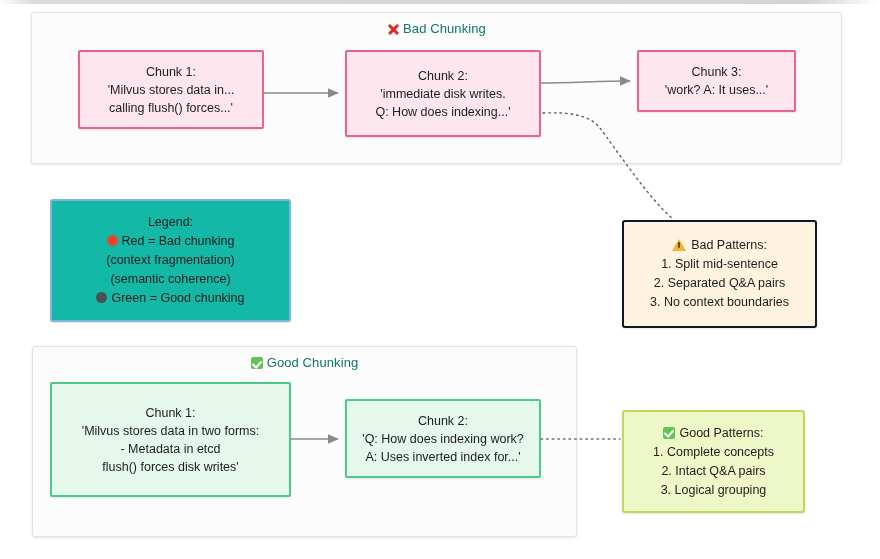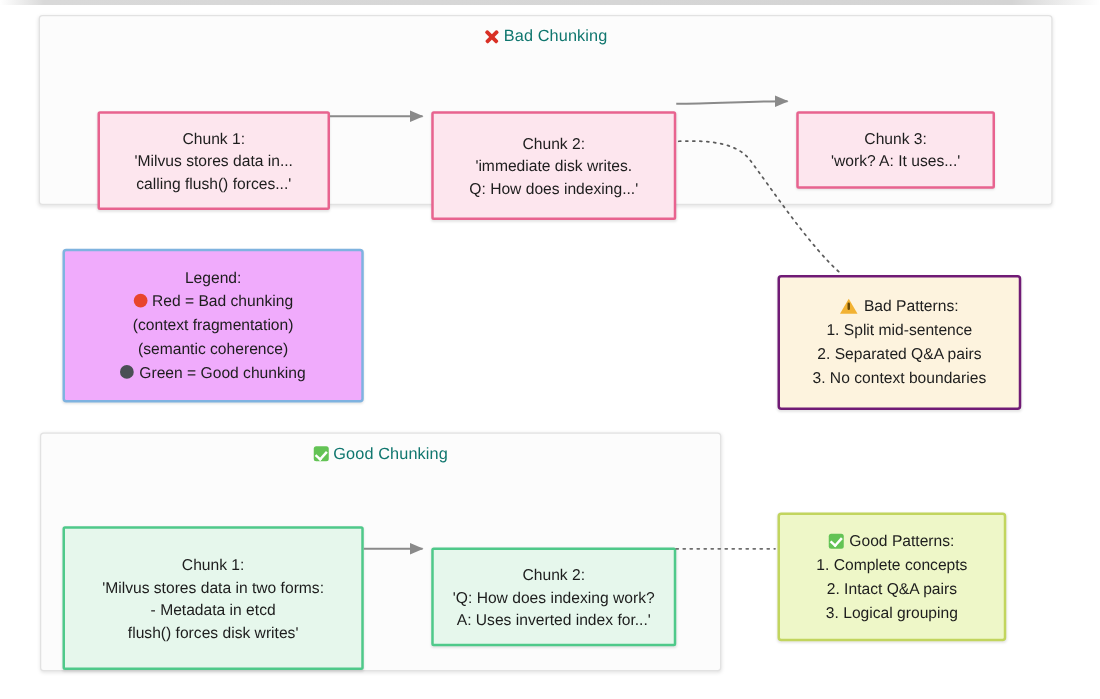--- a/index.html
+++ b/index.html
@@ -114,21 +114,20 @@
     box-sizing: border-box;
     display: flex;
     flex-direction: column;
     align-items: center;
     justify-content: center;
     text-align: center;
     font-size: 12.5px;
     line-height: 18px;
     color: #1d1d1d;
     border-radius: 2px;
-    margin-top: 39px;
   }
   .node .ln { white-space: nowrap; }
   .node-bad {
     background: #fde6ee;
     border: 2px solid #e8638f;
     box-shadow: 0 1px 2px rgba(0,0,0,0.10);
   }
   .node-good {
     background: #e6f7ec;
     border: 2px solid #4fc98a;
@@ -143,27 +142,27 @@
     align-items: center;
     justify-content: center;
     text-align: center;
     font-size: 12.5px;
     line-height: 19px;
     color: #1d1d1d;
     border-radius: 3px;
   }
   .panel .ln { white-space: nowrap; }
   .panel-legend {
-    background: #f0abfc;
+    background: #14b8a6;
     border: 2px solid #7fb3e0;
     box-shadow: 0 1px 2px rgba(0,0,0,0.10);
   }
   .panel-bad {
     background: #fdf3de;
-    border: 2px solid #701a75;
+    border: 2px solid #0f172a;
     box-shadow: 0 1px 2px rgba(0,0,0,0.10);
   }
   .panel-good {
     background: #eef7c8;
     border: 2px solid #c2d55e;
     box-shadow: 0 1px 2px rgba(0,0,0,0.10);
   }
   .dot {
     display: inline-block;
     width: 11px;

